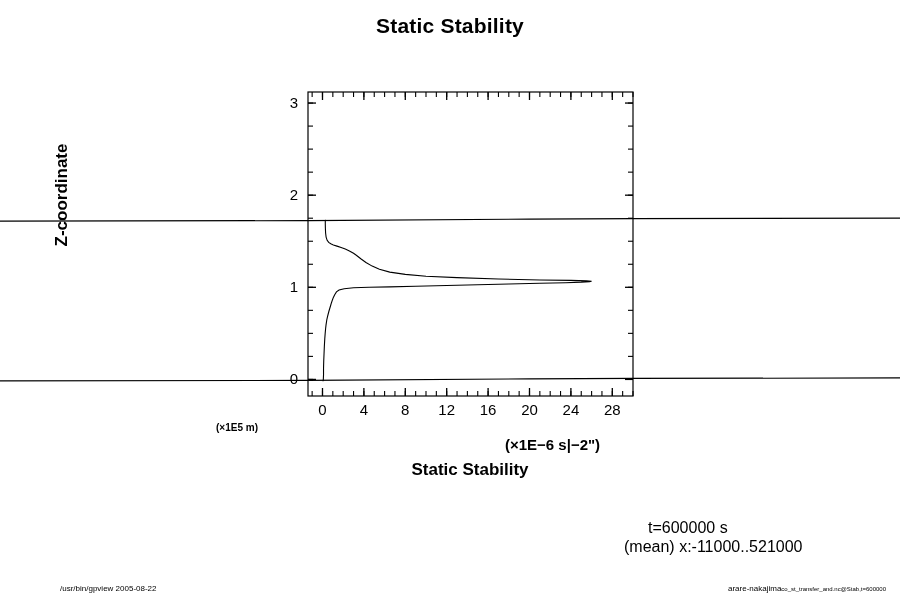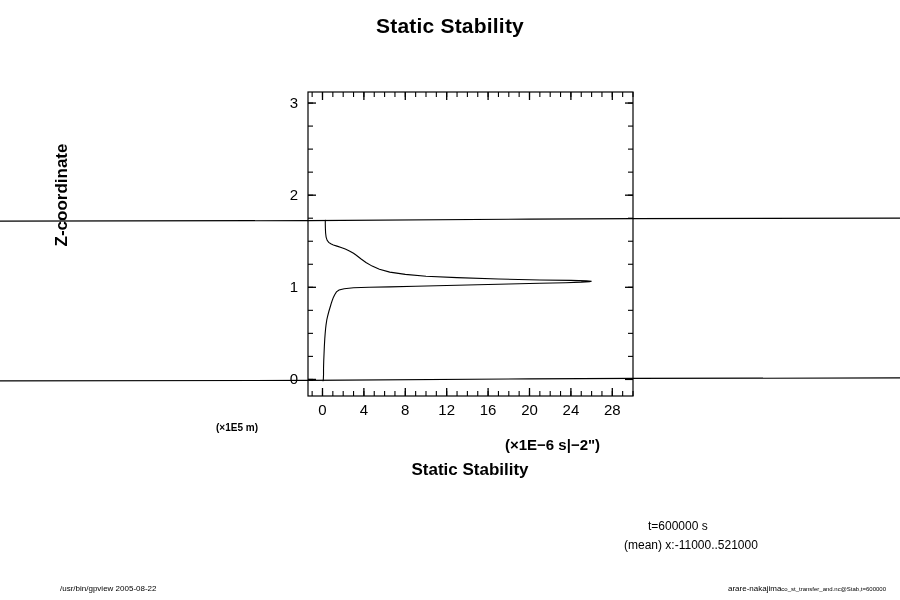--- a/index.html
+++ b/index.html
@@ -56,21 +56,21 @@
   }
   .yunit {
     position: absolute;
     left: 216px;
     top: 422px;
     font-size: 10px;
     font-weight: bold;
   }
   .annot {
     position: absolute;
-    font-size: 12px;
+    font-size: 16px;
     text-align: right;
   }
   .annot.a1 { left: 648px; top: 519px; }
   .annot.a2 { left: 624px; top: 538px; }
   .footer-left {
     position: absolute;
     left: 60px;
     top: 584px;
     font-size: 8px;
   }

